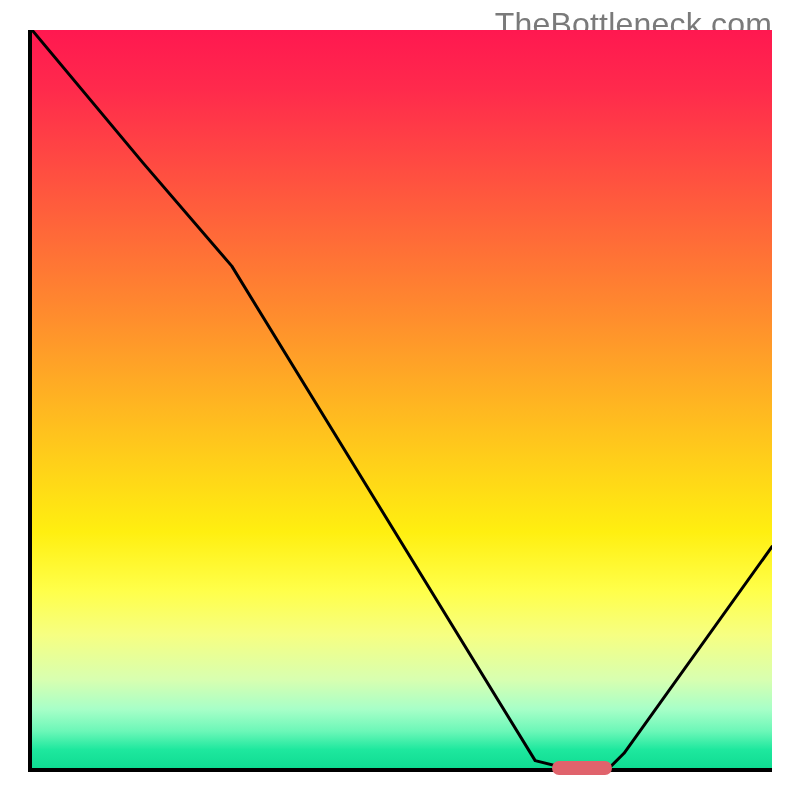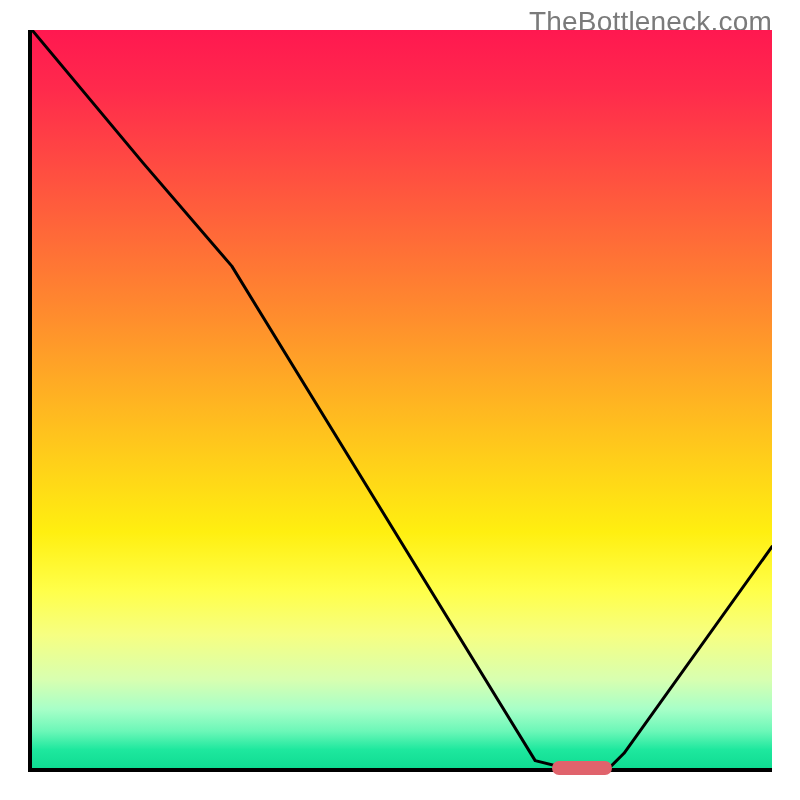--- a/index.html
+++ b/index.html
@@ -9,21 +9,21 @@
     background: #ffffff;
     position: relative;
     font-family: Arial, sans-serif;
     overflow: hidden;
   }
   .watermark {
     position: absolute;
     top: 6px;
     right: 28px;
     color: #7a7a7a;
-    font-size: 28px;
+    font-size: 32px;
     font-weight: 400;
     letter-spacing: 0.2px;
   }
   .plot {
     position: absolute;
     left: 28px;
     top: 30px;
     width: 744px;
     height: 742px;
     border-left: 4px solid #000;

